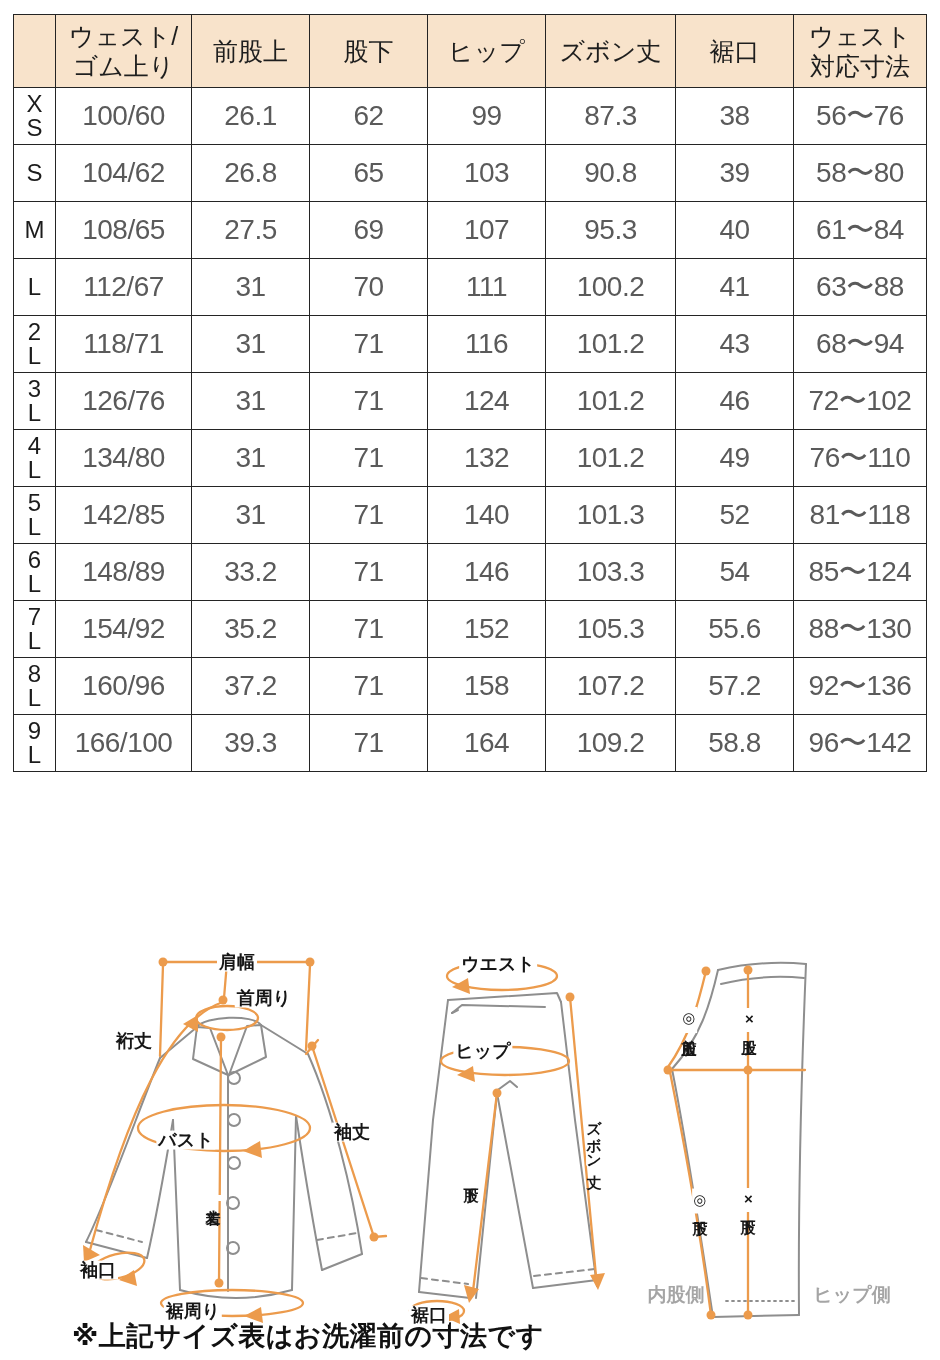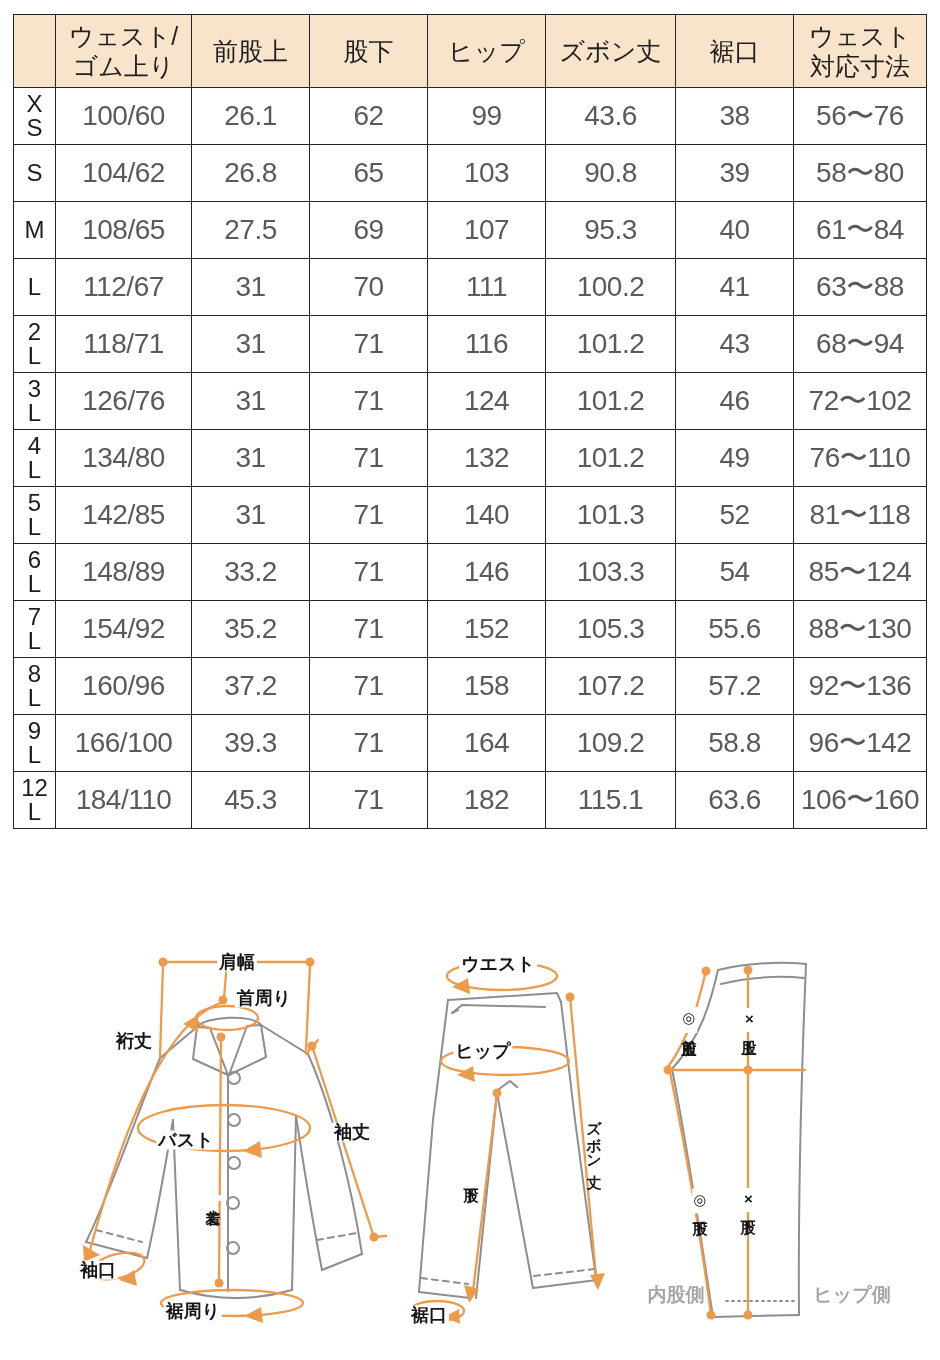--- a/index.html
+++ b/index.html
@@ -55,21 +55,21 @@
       </tr>
     </thead>
     <tbody>
         <tr>
           <th class="size-cell">X
 S</th>
           <td>100/60</td>
           <td>26.1</td>
           <td>62</td>
           <td>99</td>
-          <td>43.6</td>
+          <td>87.3</td>
           <td>38</td>
           <td>56〜76</td>
         </tr>
         <tr>
           <th class="size-cell">S</th>
           <td>104/62</td>
           <td>26.8</td>
           <td>65</td>
           <td>103</td>
           <td>90.8</td>
@@ -176,31 +176,20 @@
         <tr>
           <th class="size-cell">9
 L</th>
           <td>166/100</td>
           <td>39.3</td>
           <td>71</td>
           <td>164</td>
           <td>109.2</td>
           <td>58.8</td>
           <td>96〜142</td>
-        </tr>
-        <tr>
-          <th class="size-cell">12
-L</th>
-          <td>184/110</td>
-          <td>45.3</td>
-          <td>71</td>
-          <td>182</td>
-          <td>115.1</td>
-          <td>63.6</td>
-          <td>106〜160</td>
         </tr>
       </tbody>
   </table>
 
   <div class="diagram">
     <svg width="940" height="420" viewBox="0 0 940 420">
       <g stroke="#8e8e8e" stroke-width="2" fill="none" stroke-linecap="round" stroke-linejoin="round">
 
         <path d="M197,87 C205,76 253,74 261,85"></path>
         <path d="M197,87 L193,119 L228,135 L210,88 Z" fill="#fff"></path>
@@ -332,13 +321,14 @@
     <div class="lbl" style="left:429px;top:375px">裾口</div>
 
     <div class="lbl vert" style="left:689px;top:80px">◎前股上</div>
     <div class="lbl vert" style="left:749px;top:80px">×股上</div>
     <div class="lbl vert" style="left:700px;top:261px">◎股下</div>
     <div class="lbl vert" style="left:748px;top:260px">×股下</div>
     <div class="lbl muted" style="left:676px;top:355px">内股側</div>
     <div class="lbl muted" style="left:852px;top:355px">ヒップ側</div>
   </div>
 
+  <div class="note">※上記サイズ表はお洗濯前の寸法です</div>
 </div>
 
 </body></html>

